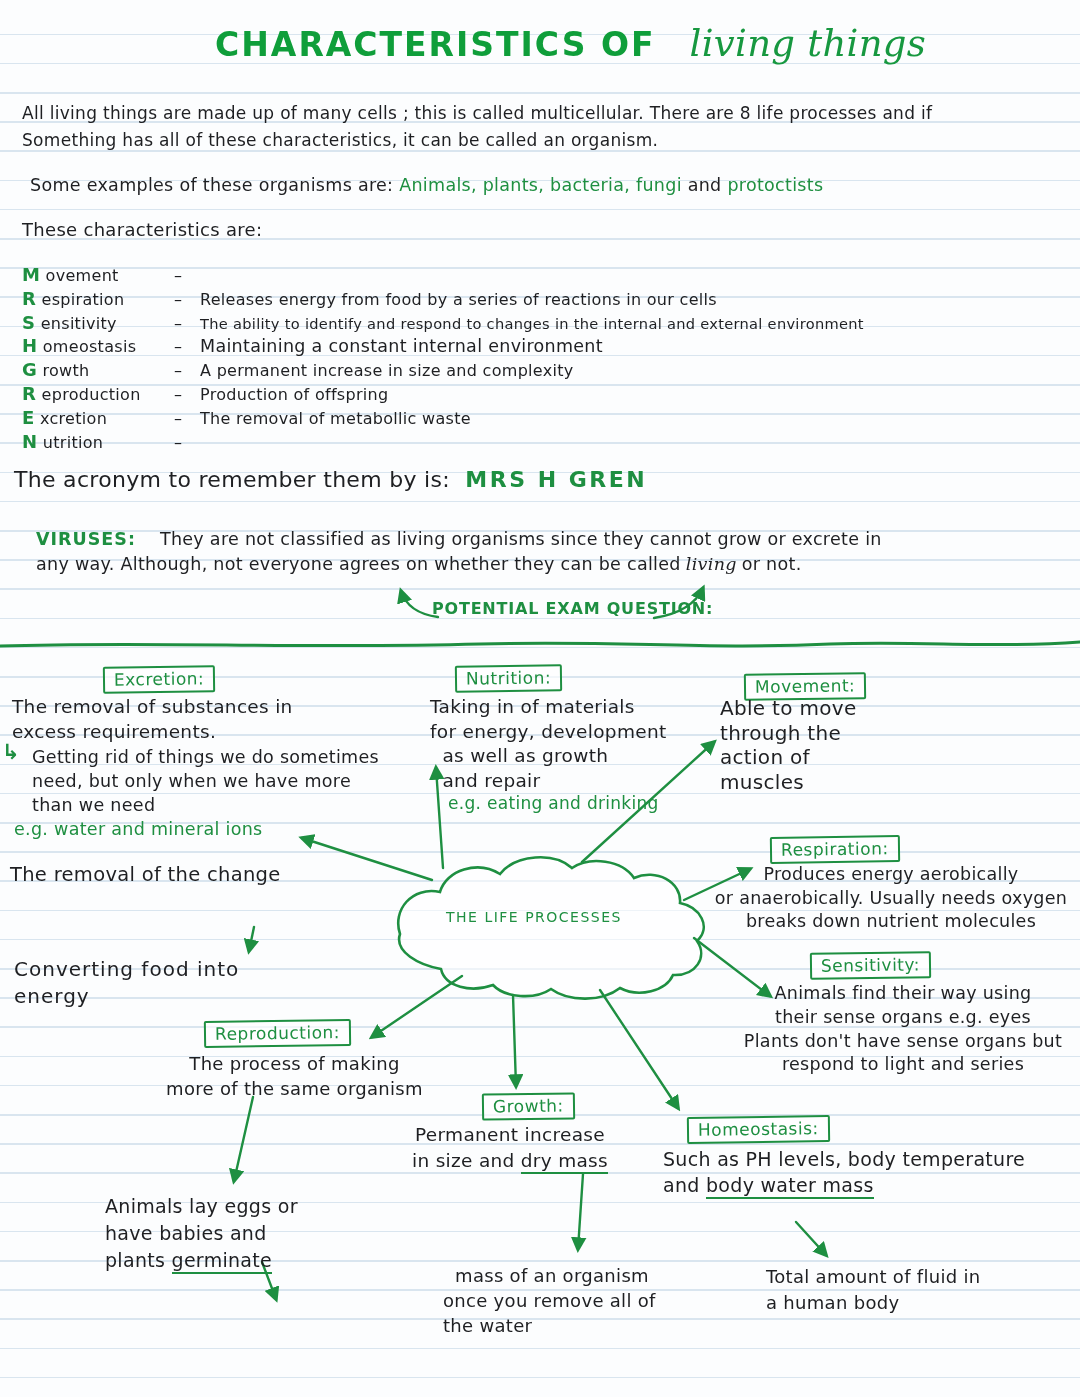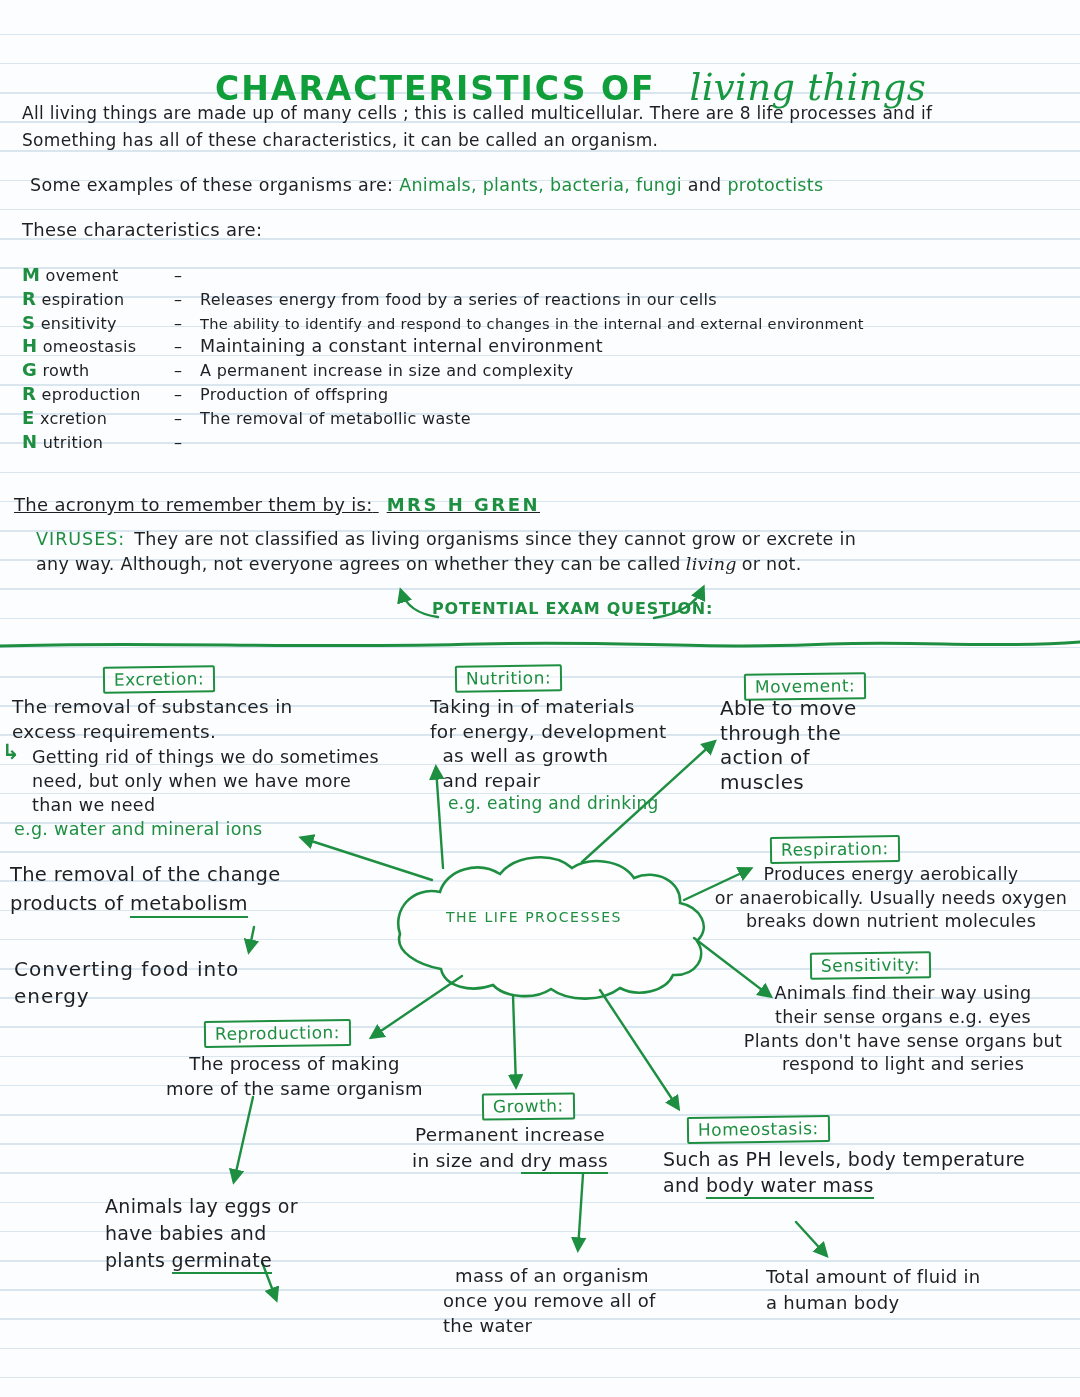--- a/index.html
+++ b/index.html
@@ -37,21 +37,21 @@
 
   
   .char-row{display:grid;grid-template-columns:152px 26px auto;align-items:baseline;height:23.8px;}
   .char-initial{color:var(--pen);font-weight:bold;font-size:18px;}
   .char-rest{font-size:16px;}
   .char-dash{font-size:16px;}
   .char-def{font-size:16px;white-space:nowrap;}
   .char-def.small{font-size:14.6px;}
 
   .acronym-value{color:var(--pen);letter-spacing:2.5px;margin-left:8px;font-weight:bold;}
-  .viruses-label{color:var(--pen);font-weight:normal;letter-spacing:1px;margin-right:9px;}
+  .viruses-label{color:var(--pen);font-weight:bold;letter-spacing:1px;margin-right:24px;}
   .viruses-italic{font-family:"DejaVu Serif",serif;font-style:italic;margin:0 5px;}
   .exam-note{color:var(--pen);font-size:16px;letter-spacing:.8px;font-weight:bold;}
 
   
   .mm-label{
     display:inline-block;border:2px solid var(--pen);border-radius:2px;
     padding:1px 9px 2px;color:var(--pen);font-size:17px;letter-spacing:.5px;
     background:rgba(255,255,255,.65);transform:rotate(-.8deg);
   }
   .mm-text{font-size:18px;line-height:24.5px;}
@@ -93,21 +93,21 @@
       <line x1="600" y1="990" x2="678" y2="1108" marker-end="url(#ah)"></line>
 
       <line x1="254" y1="927" x2="249" y2="951" marker-end="url(#ah)"></line>
       <line x1="253" y1="1097" x2="234" y2="1181" marker-end="url(#ah)"></line>
       <line x1="262" y1="1262" x2="276" y2="1299" marker-end="url(#ah)"></line>
       <line x1="583" y1="1174" x2="578" y2="1249" marker-end="url(#ah)"></line>
       <line x1="796" y1="1222" x2="826" y2="1255" marker-end="url(#ah)"></line>
     </g>
   </svg>
 
-  <div class="abs" style="left:215px;top:22px;margin-top:44px;">
+  <div class="abs" style="left:215px;top:22px;">
     <span class="title-main">CHARACTERISTICS OF</span><span class="title-script">living things</span>
   </div>
 
   <div class="abs body-text pre" style="left:22px;top:100px;width:1035px;">All living things are made up of many cells ; this is called multicellular. There are 8 life processes and if
 Something has all of these characteristics, it can be called an organism.</div>
 
   <div class="abs intro-examples" style="left:30px;top:175px;">
     <span>Some examples of these organisms are:</span>
     <span class="green">Animals, plants, bacteria, fungi</span>
     <span>and</span>
@@ -150,21 +150,21 @@
       <span><span class="char-initial">E</span> <span class="char-rest">xcretion</span></span>
       <span class="char-dash">–</span>
       <span class="char-def">The removal of metabollic waste</span>
     </div>
     <div class="char-row">
       <span><span class="char-initial">N</span> <span class="char-rest">utrition</span></span>
       <span class="char-dash">–</span>
     </div>
   </div>
 
-  <div class="abs" style="left:14px;top:494px;font-size:18px;text-decoration:underline;">
+  <div class="abs" style="left:14px;top:467px;font-size:22px;">
     <span>The acronym to remember them by is:</span>
     <span class="acronym-value">MRS H GREN</span>
   </div>
 
   <div class="abs" style="left:36px;top:527px;width:1020px;font-size:17.5px;line-height:25px;">
     <span class="viruses-label">VIRUSES:</span><span class="pre">They are not classified as living organisms since they cannot grow or excrete in
 any way. Although, not everyone agrees on whether they can be called</span><span class="viruses-italic">living</span><span>or not.</span>
   </div>
 
   <div class="abs exam-note" style="left:432px;top:599px;">POTENTIAL EXAM QUESTION:</div>
@@ -174,21 +174,20 @@
   <span class="abs mm-label" style="left:103px;top:666px;">Excretion:</span>
   <div class="abs mm-text pre" style="left:12px;top:695px;font-size:18.5px;">The removal of substances in
 excess requirements.</div>
   <span class="abs green" style="left:2px;top:740px;font-size:21px;font-weight:bold;">↳</span>
   <div class="abs pre" style="left:32px;top:745px;font-size:17.5px;line-height:24px;">Getting rid of things we do sometimes
 need, but only when we have more
 than we need</div>
   <div class="abs green" style="left:14px;top:819px;font-size:17.5px;">e.g. water and mineral ions</div>
   <div class="abs" style="left:10px;top:860px;font-size:19.5px;line-height:29px;">
     <div>The removal of the change</div>
-    <div><span>products of </span><span class="u-green">metabolism</span></div>
   </div>
   <div class="abs mm-big pre" style="left:14px;top:956px;letter-spacing:1px;">Converting food into
 energy</div>
 
   <span class="abs mm-label" style="left:455px;top:665px;">Nutrition:</span>
   <div class="abs mm-text prew" style="left:430px;top:695px;font-size:18.5px;">Taking in of materials
 for energy, development
   as well as growth
   and repair</div>
   <div class="abs green" style="left:448px;top:793px;font-size:17px;">e.g. eating and drinking</div>

